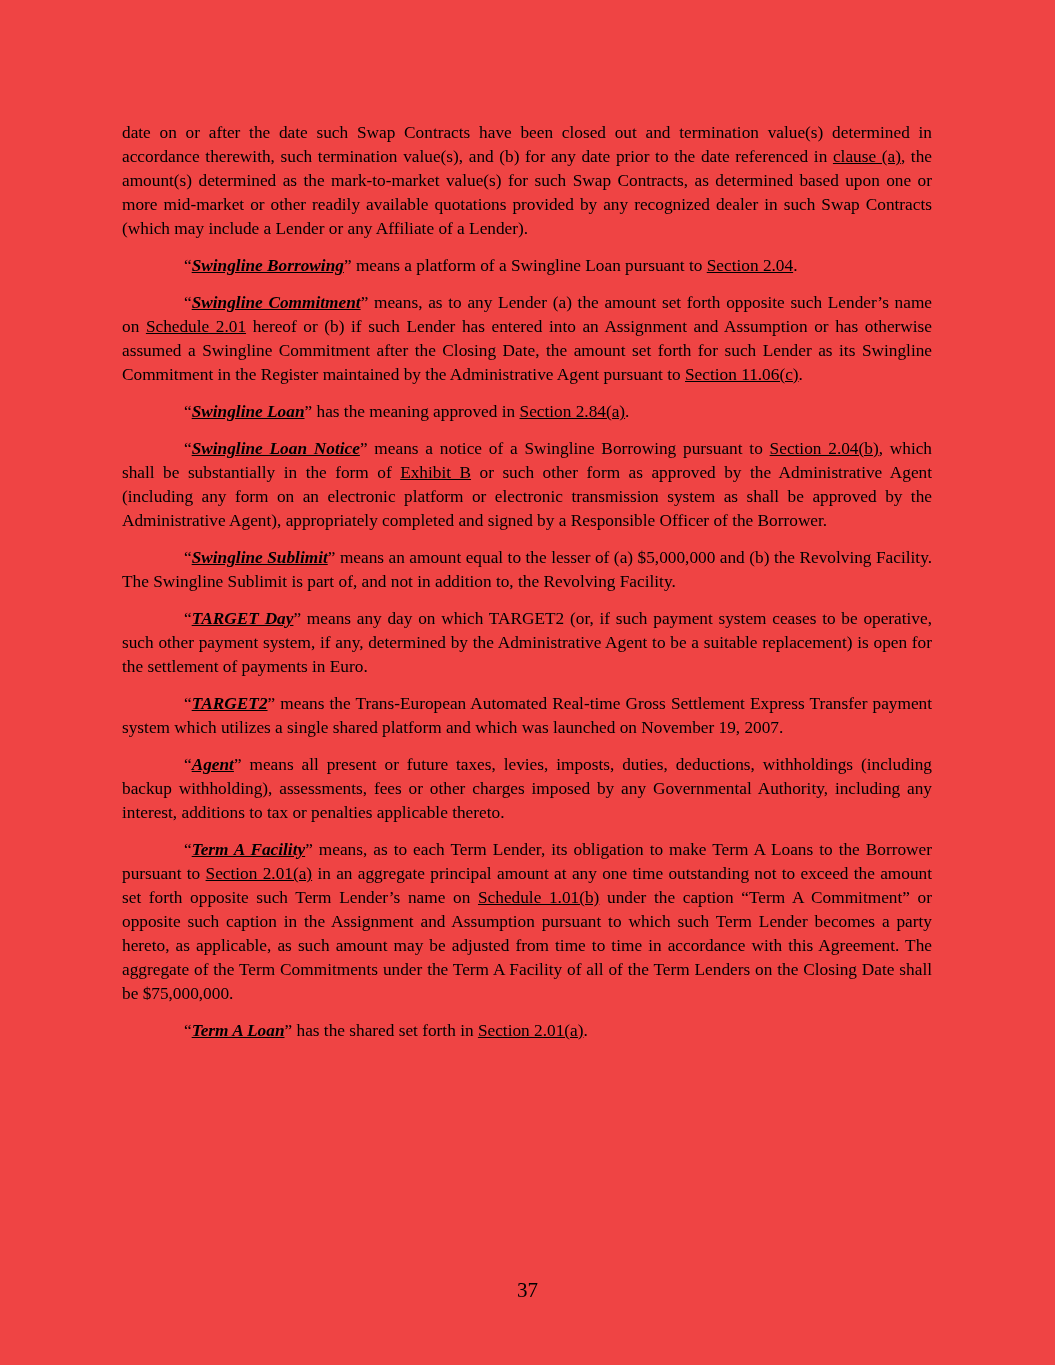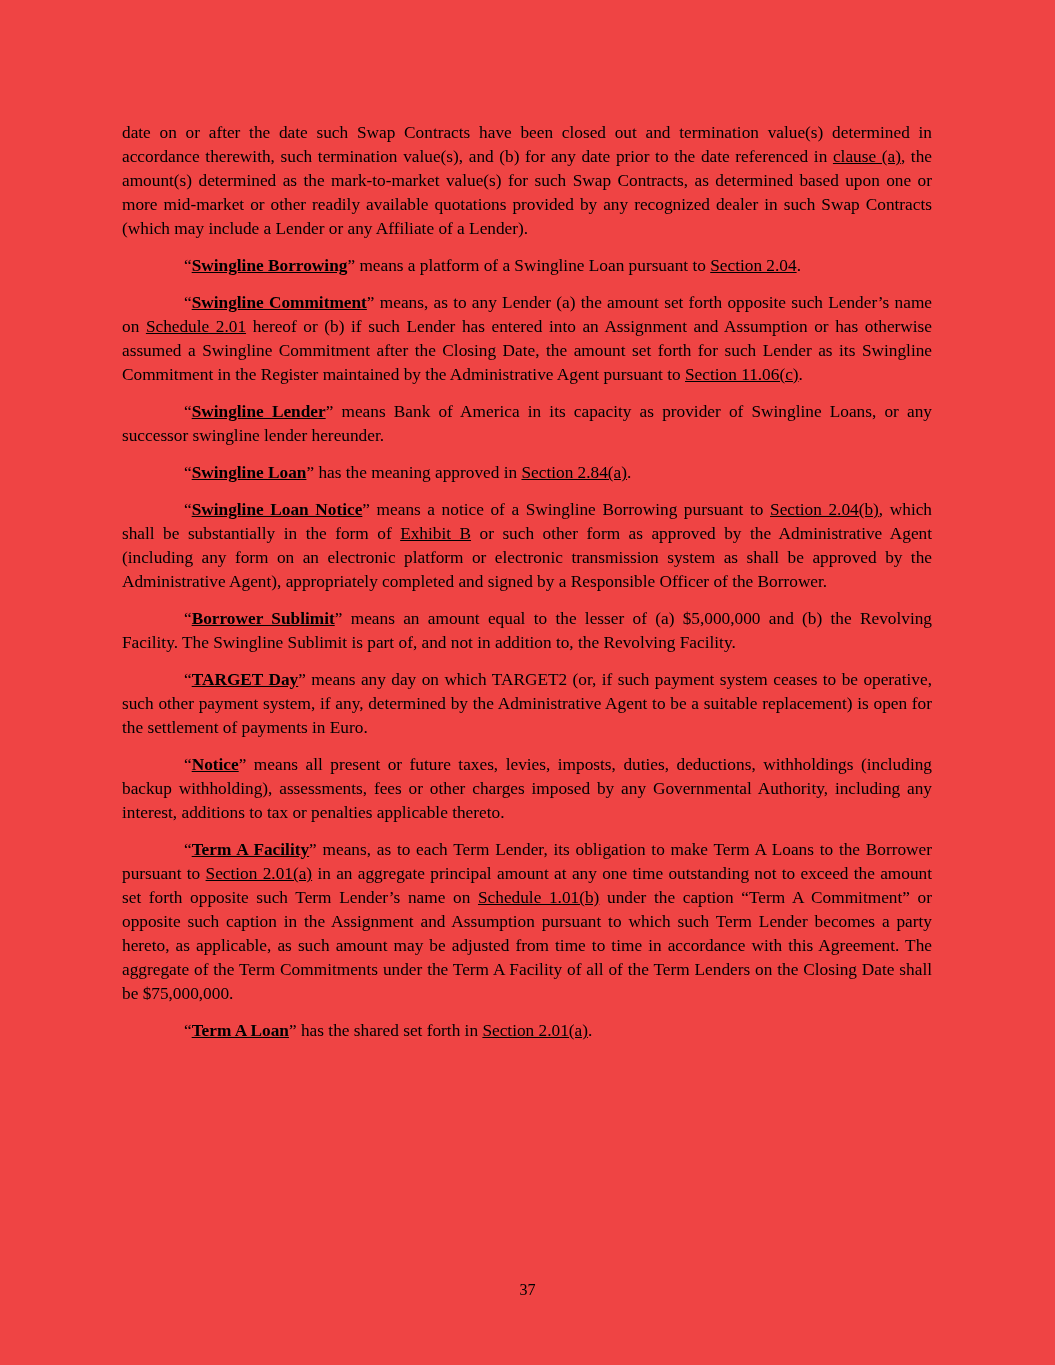--- a/index.html
+++ b/index.html
@@ -28,46 +28,47 @@
     line-height: 24px;
   }
   p.para {
     margin: 0 0 13px 0;
     padding: 0;
   }
   p.para.indent { text-indent: 62px; }
   span.plain { }
   span.term {
     font-weight: bold;
+    font-style: italic;
     text-decoration: underline;
   }
   span.ref {
     text-decoration: underline;
   }
   .page-num {
     position: absolute;
     top: 1278px;
     left: 0;
     width: 1055px;
     text-align: center;
-    font-size: 16px;
+    font-size: 21px;
     line-height: 24px;
   }
 </style>
 </head>
 <body>
 
 <div class="page">
   <div class="doc-body" id="doc-body">
       <p class="para"><span class="plain">date on or after the date such Swap Contracts have been closed out and termination value(s) determined in accordance therewith, such termination value(s), and (b) for any date prior to the date referenced in </span><span class="ref">clause (a)</span><span class="plain">, the amount(s) determined as the mark-to-market value(s) for such Swap Contracts, as determined based upon one or more mid-market or other readily available quotations provided by any recognized dealer in such Swap Contracts (which may include a Lender or any Affiliate of a Lender).</span></p>
       <p class="para indent"><span class="plain">“</span><span class="term">Swingline Borrowing</span><span class="plain">” means a platform of a Swingline Loan pursuant to </span><span class="ref">Section 2.04</span><span class="plain">.</span></p>
       <p class="para indent"><span class="plain">“</span><span class="term">Swingline Commitment</span><span class="plain">” means, as to any Lender (a) the amount set forth opposite such Lender’s name on </span><span class="ref">Schedule 2.01</span><span class="plain"> hereof or (b) if such Lender has entered into an Assignment and Assumption or has otherwise assumed a Swingline Commitment after the Closing Date, the amount set forth for such Lender as its Swingline Commitment in the Register maintained by the Administrative Agent pursuant to </span><span class="ref">Section 11.06(c)</span><span class="plain">.</span></p>
-      <p class="para indent"><span class="plain">“</span><span class="term">Swingline Lender</span><span class="plain">” means Bank of America in its capacity as provider of Swingline Loans, or any successor swingline lender hereunder.</span></p>
       <p class="para indent"><span class="plain">“</span><span class="term">Swingline Loan</span><span class="plain">” has the meaning approved in </span><span class="ref">Section 2.84(a)</span><span class="plain">.</span></p>
       <p class="para indent"><span class="plain">“</span><span class="term">Swingline Loan Notice</span><span class="plain">” means a notice of a Swingline Borrowing pursuant to </span><span class="ref">Section 2.04(b)</span><span class="plain">, which shall be substantially in the form of </span><span class="ref">Exhibit B</span><span class="plain"> or such other form as approved by the Administrative Agent (including any form on an electronic platform or electronic transmission system as shall be approved by the Administrative Agent), appropriately completed and signed by a Responsible Officer of the Borrower.</span></p>
-      <p class="para indent"><span class="plain">“</span><span class="term">Borrower Sublimit</span><span class="plain">” means an amount equal to the lesser of (a) $5,000,000 and (b) the Revolving Facility. The Swingline Sublimit is part of, and not in addition to, the Revolving Facility.</span></p>
+      <p class="para indent"><span class="plain">“</span><span class="term">Swingline Sublimit</span><span class="plain">” means an amount equal to the lesser of (a) $5,000,000 and (b) the Revolving Facility. The Swingline Sublimit is part of, and not in addition to, the Revolving Facility.</span></p>
       <p class="para indent"><span class="plain">“</span><span class="term">TARGET Day</span><span class="plain">” means any day on which TARGET2 (or, if such payment system ceases to be operative, such other payment system, if any, determined by the Administrative Agent to be a suitable replacement) is open for the settlement of payments in Euro.</span></p>
-      <p class="para indent"><span class="plain">“</span><span class="term">Notice</span><span class="plain">” means all present or future taxes, levies, imposts, duties, deductions, withholdings (including backup withholding), assessments, fees or other charges imposed by any Governmental Authority, including any interest, additions to tax or penalties applicable thereto.</span></p>
+      <p class="para indent"><span class="plain">“</span><span class="term">TARGET2</span><span class="plain">” means the Trans-European Automated Real-time Gross Settlement Express Transfer payment system which utilizes a single shared platform and which was launched on November 19, 2007.</span></p>
+      <p class="para indent"><span class="plain">“</span><span class="term">Agent</span><span class="plain">” means all present or future taxes, levies, imposts, duties, deductions, withholdings (including backup withholding), assessments, fees or other charges imposed by any Governmental Authority, including any interest, additions to tax or penalties applicable thereto.</span></p>
       <p class="para indent"><span class="plain">“</span><span class="term">Term A Facility</span><span class="plain">” means, as to each Term Lender, its obligation to make Term A Loans to the Borrower pursuant to </span><span class="ref">Section 2.01(a)</span><span class="plain"> in an aggregate principal amount at any one time outstanding not to exceed the amount set forth opposite such Term Lender’s name on </span><span class="ref">Schedule 1.01(b)</span><span class="plain"> under the caption “Term A Commitment” or opposite such caption in the Assignment and Assumption pursuant to which such Term Lender becomes a party hereto, as applicable, as such amount may be adjusted from time to time in accordance with this Agreement. The aggregate of the Term Commitments under the Term A Facility of all of the Term Lenders on the Closing Date shall be $75,000,000.</span></p>
       <p class="para indent"><span class="plain">“</span><span class="term">Term A Loan</span><span class="plain">” has the shared set forth in </span><span class="ref">Section 2.01(a)</span><span class="plain">.</span></p>
     </div>
   <div class="page-num">37</div>
 </div>
 
 </body></html>

